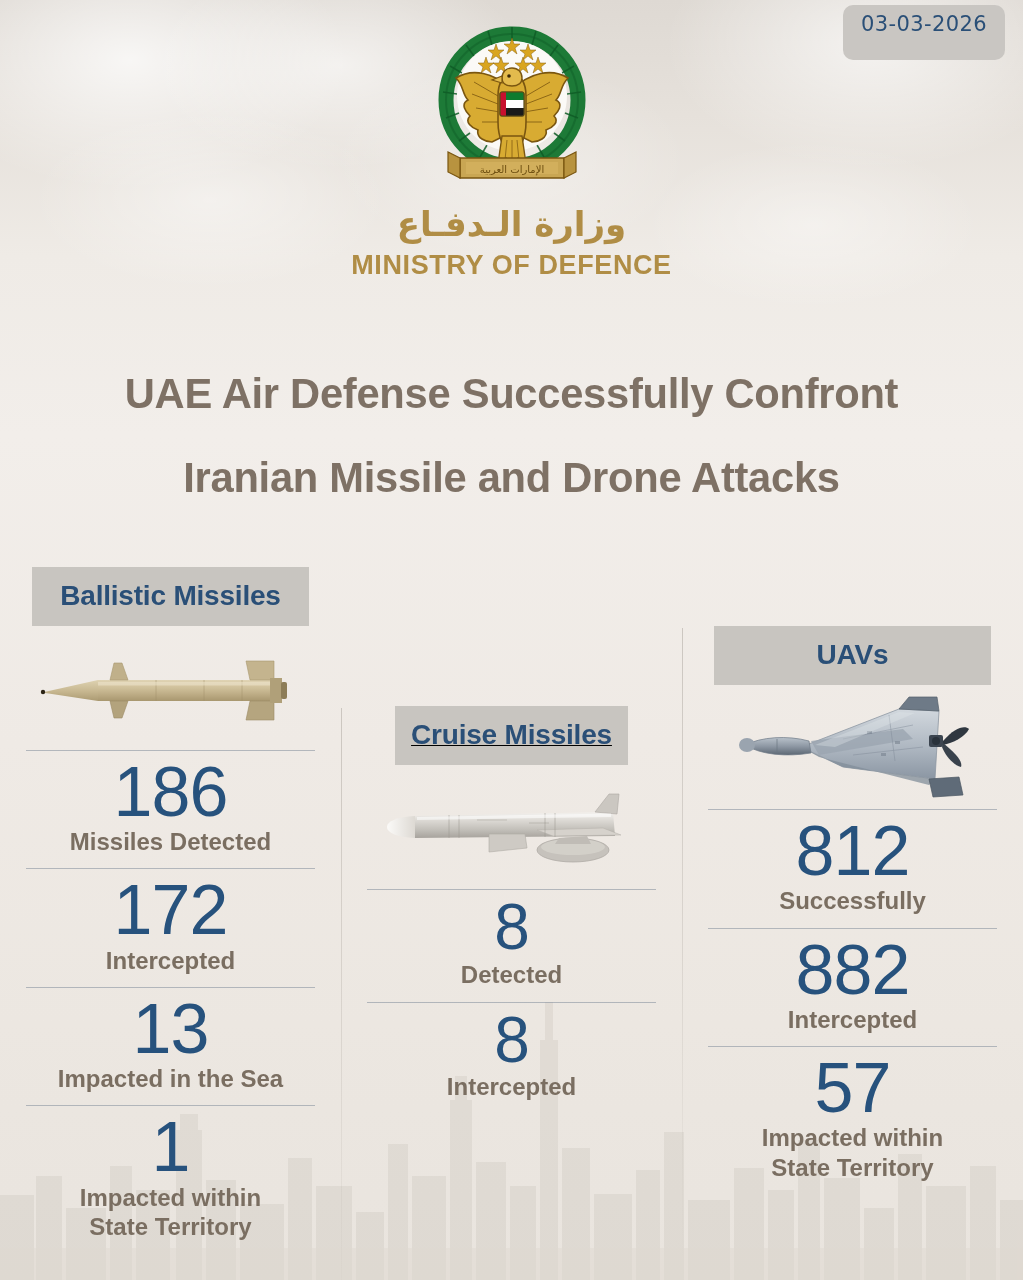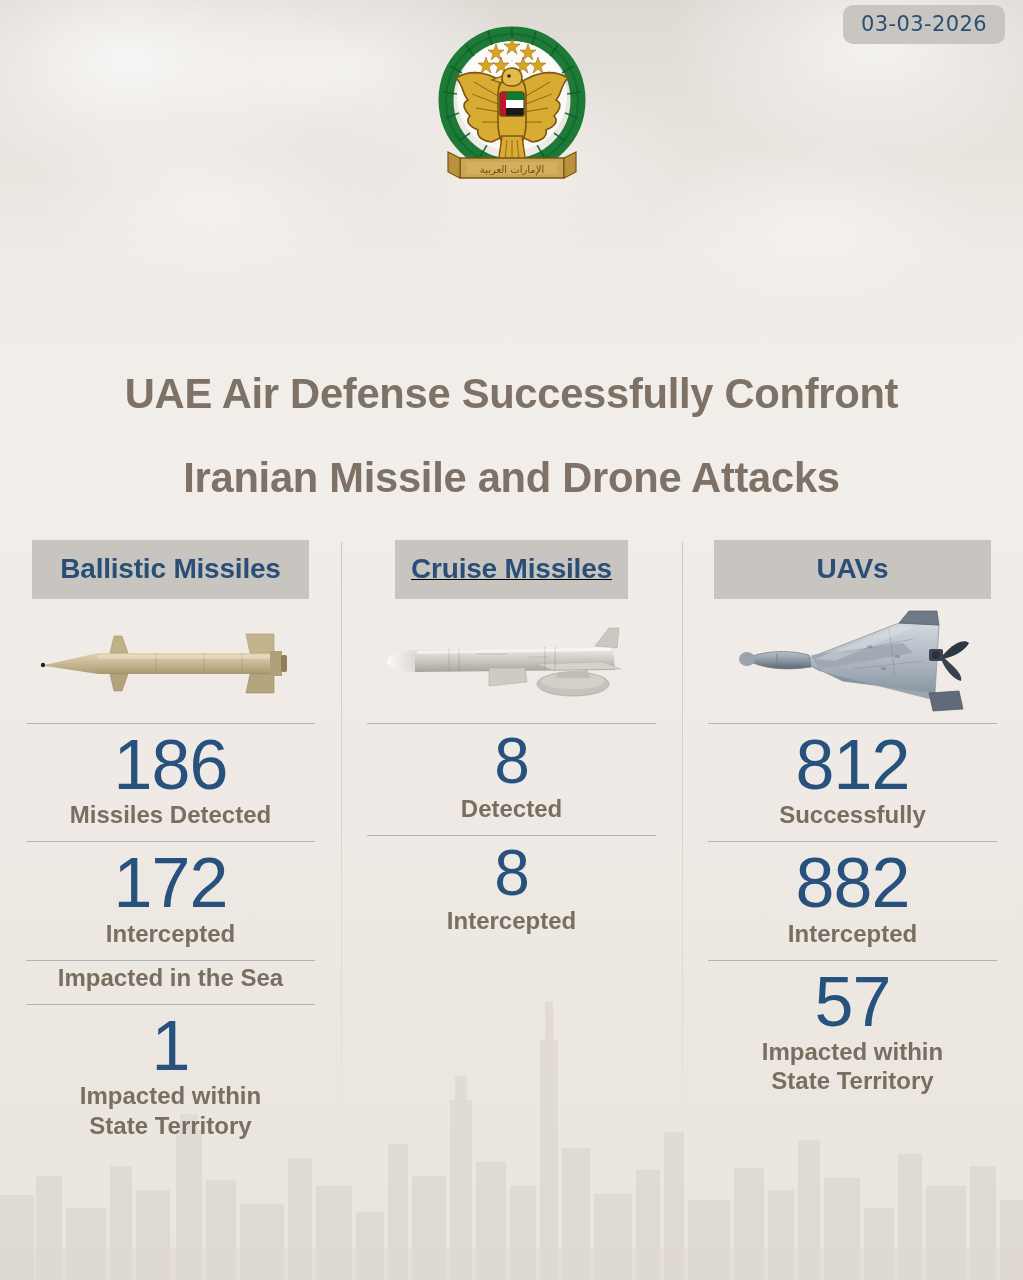--- a/index.html
+++ b/index.html
@@ -39,21 +39,21 @@
   }
   #skyline svg { display:block; width:100%; height:100%; }
 
   
   #date-badge {
     position:absolute; top:5px; right:18px;
     background:#c9c6c2;
     color:#2a4f77;
     font-size:21px; font-weight:400;
     letter-spacing:.4px;
-    padding:7px 18px 8px;
+    padding:7px 18px 24px;
     border-radius:10px;
     font-family:"DejaVu Sans", sans-serif;
   }
 
   
   #emblem { position:absolute; top:12px; left:50%; transform:translateX(-50%); width:168px; height:185px; }
   #emblem svg { display:block; width:100%; height:100%; }
 
   
   #ministry { position:absolute; top:203px; left:0; width:1023px; text-align:center; }
@@ -73,21 +73,21 @@
     color:#7e7165;
     font-size:43px; font-weight:700; line-height:1.95;
     font-family:"Liberation Sans", sans-serif;
     letter-spacing:-.3px;
     transform:scaleX(.97); transform-origin:center;
   }
 
   
   #columns {
     position:absolute; top:540px; left:0; width:1023px; height:740px;
-    display:flex; align-items:flex-start;
+    display:flex; align-items:center;
   }
   .col { position:relative; flex:1 1 0; }
   .col + .col::before {
     content:""; position:absolute; left:0; top:2px;
     width:1px; height:700px;
     background:linear-gradient(180deg, rgba(160,154,146,.45) 0%, rgba(160,154,146,.25) 45%, rgba(160,154,146,0) 90%);
   }
   .col-inner { padding:0 26px; }
 
   .col-head {
@@ -271,20 +271,24 @@
       <g>
         <path d="M32 146 L136 146 L136 166 L32 166 Z" fill="#c9a653" stroke="#7a5610" stroke-width="1.4"></path>
         <path d="M32 146 L20 140 L20 160 L32 166 Z" fill="#b8933f" stroke="#7a5610" stroke-width="1.2"></path>
         <path d="M136 146 L148 140 L148 160 L136 166 Z" fill="#b8933f" stroke="#7a5610" stroke-width="1.2"></path>
         <rect x="38" y="150" width="92" height="12" fill="#d8b563" opacity=".6"></rect>
         <text x="84" y="161" font-family="DejaVu Sans, sans-serif" font-size="10" fill="#6d4e10" text-anchor="middle">الإمارات العربية</text>
       </g>
     </svg>
   </div>
 
+  <div id="ministry">
+    <div id="ministry-ar">وزارة الـدفـاع</div>
+    <div id="ministry-en">MINISTRY OF DEFENCE</div>
+  </div>
 
   <div id="headline">
     <div>UAE Air Defense Successfully Confront</div>
     <div>Iranian Missile and Drone Attacks</div>
   </div>
 
   <div id="columns">
 
     <div class="col ballistic">
       <div class="col-inner">
@@ -334,20 +338,21 @@
 
         <div class="stat">
           <div class="stat-value">186</div>
           <div class="stat-label">Missiles Detected</div>
         </div>
         <div class="stat">
           <div class="stat-value">172</div>
           <div class="stat-label">Intercepted</div>
         </div>
         <div class="stat">
+          <div class="stat-value">13</div>
           <div class="stat-label">Impacted in the Sea</div>
         </div>
         <div class="stat last">
           <div class="stat-value">1</div>
           <div class="stat-label">Impacted within
 State Territory</div>
         </div>
       </div>
     </div>
 

